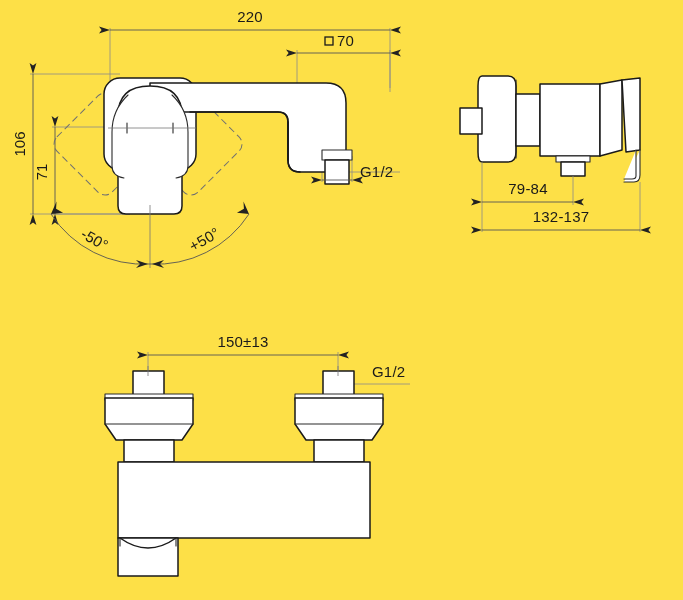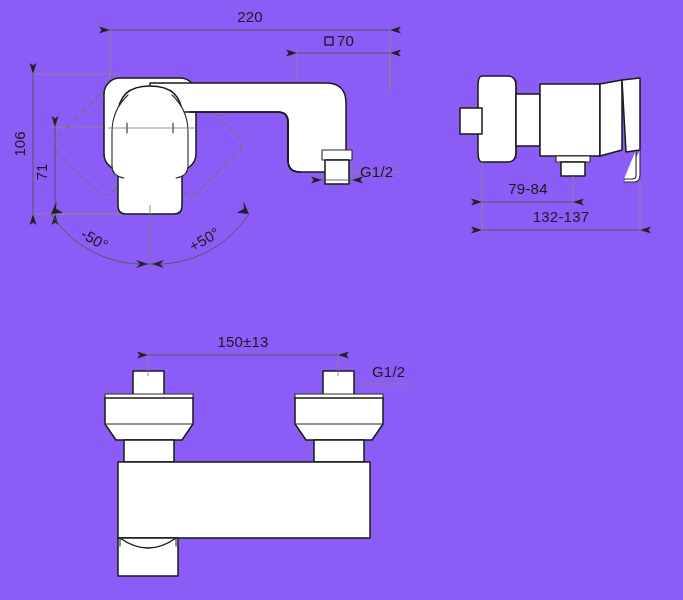--- a/index.html
+++ b/index.html
@@ -11,21 +11,21 @@
   body {
     width: 683px;
     height: 600px;
     overflow: hidden;
     font-family: "Liberation Sans", sans-serif;
   }
   #drawing-root {
     position: relative;
     width: 683px;
     height: 600px;
-    background: #8b5cf6;
+    background: #fde047;
   }
   svg#tech-svg {
     display: block;
     width: 683px;
     height: 600px;
   }
   .outline {
     fill: #ffffff;
     stroke: #1a1a1a;
     stroke-width: 1.5;

